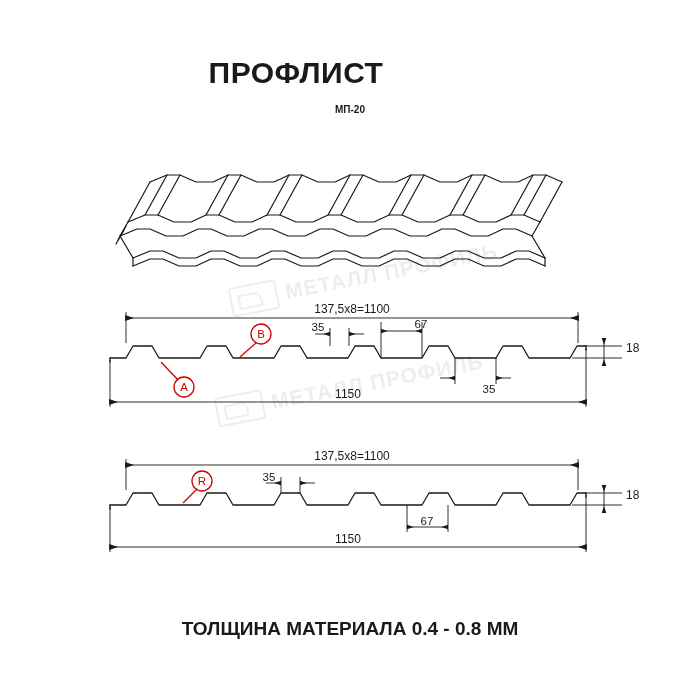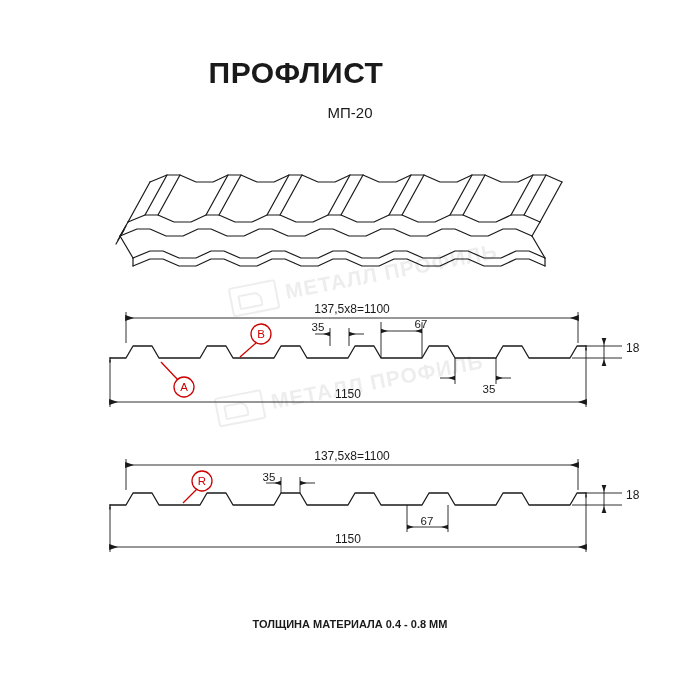--- a/index.html
+++ b/index.html
@@ -29,31 +29,31 @@
     font-weight: bold;
     letter-spacing: 0.5px;
     color: #1a1a1a;
   }
   .subtitle {
     position: absolute;
     top: 104px;
     left: 0;
     width: 700px;
     text-align: center;
-    font-size: 15px;
-    font-weight: normal;
+    font-size: 10px;
+    font-weight: bold;
     color: #1a1a1a;
   }
   .footer {
     position: absolute;
     top: 618px;
     left: 0;
     width: 700px;
     text-align: center;
-    font-size: 11px;
+    font-size: 19px;
     font-weight: bold;
     color: #1a1a1a;
   }
   .canvas {
     position: absolute;
     top: 0;
     left: 0;
   }
   .wm {
     position: absolute;

